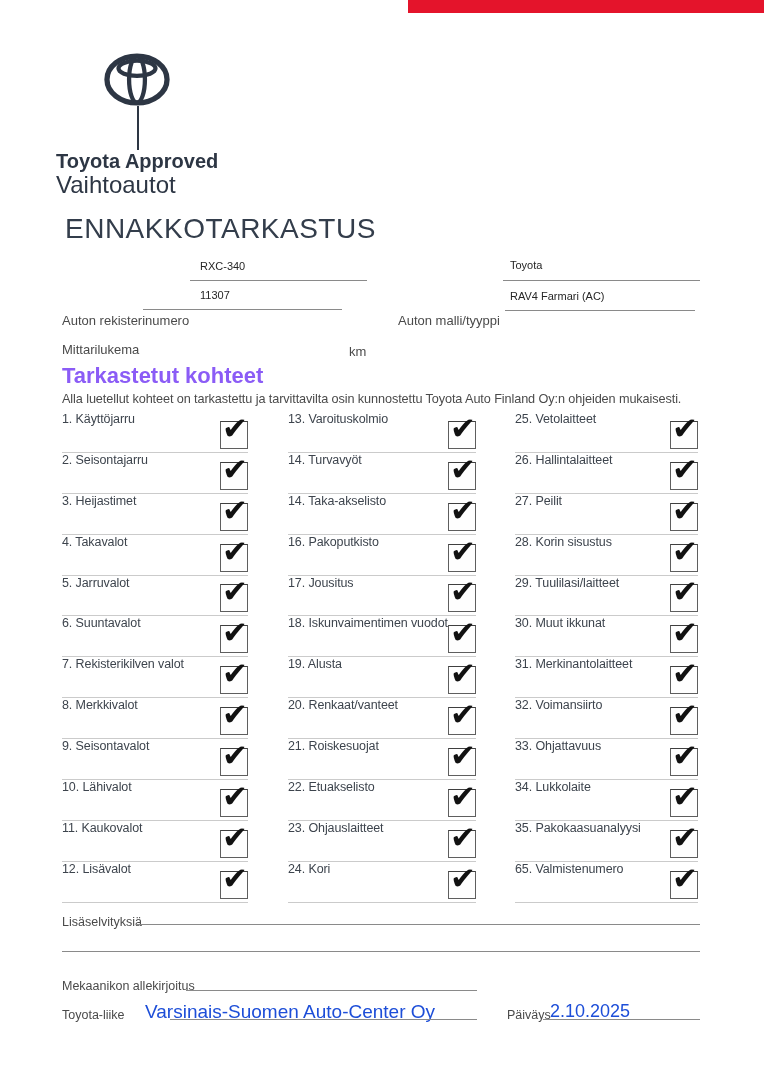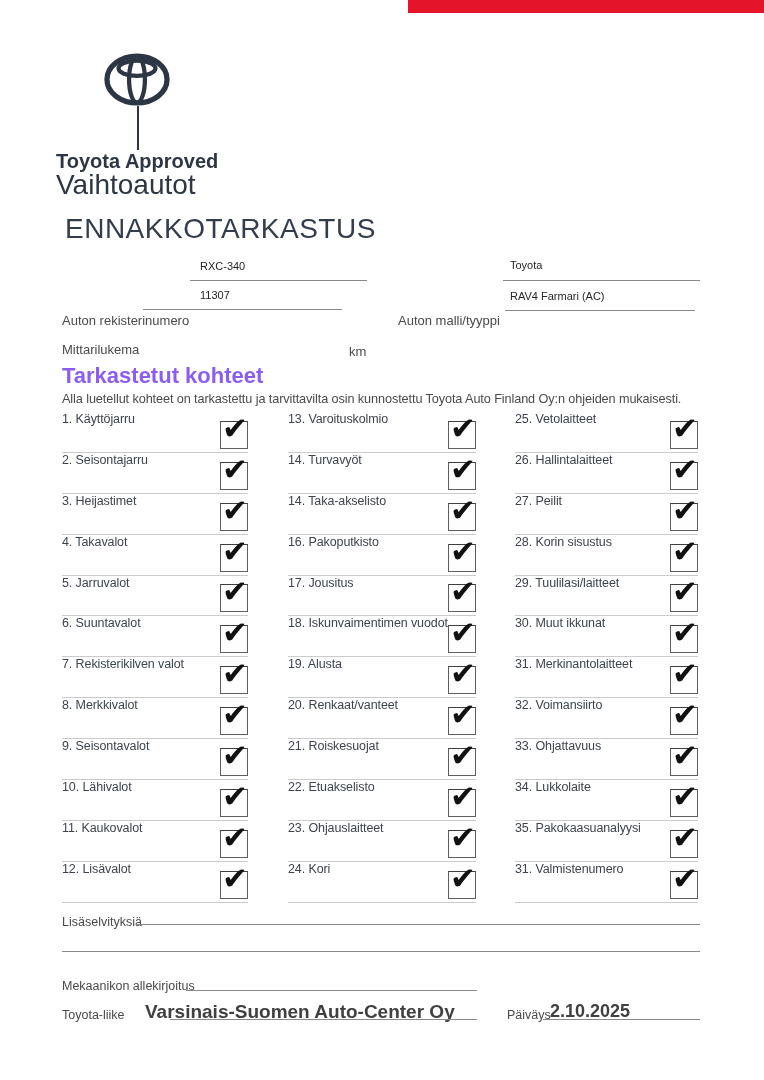--- a/index.html
+++ b/index.html
@@ -12,21 +12,21 @@
   .abs{position:absolute;}
 
   
   .red-bar{left:408px;top:0;width:356px;height:13px;background:#e4142b;}
 
   
   .brand{left:56px;top:53px;display:flex;align-items:center;flex-direction:column;}
   .brand svg{display:block;}
   .brand-divider{width:2px;height:44px;background:#2d3644;margin:0 13px 0 15px;}
   .brand-title{font-size:20px;font-weight:bold;color:#2d3644;line-height:23px;}
-  .brand-subtitle{font-size:28px;font-weight:normal;color:#2d3644;line-height:23px;}
+  .brand-subtitle{font-size:24px;font-weight:normal;color:#2d3644;line-height:23px;}
 
   
   .doc-title{left:61px;top:209px;font-size:28px;font-weight:normal;color:#333d4b;letter-spacing:0.5px;margin:4px;}
 
   
   .lbl{font-size:13px;color:#4a4a4a;white-space:nowrap;margin-top:48px;}
   .val{font-size:11px;color:#262626;white-space:nowrap;}
   .fline{height:0;border-top:1px solid #8a8a8a;}
 
   
@@ -49,21 +49,21 @@
     align-self:flex-end;margin-bottom:3px;box-sizing:border-box;
   }
   .checkmark{
     position:absolute;left:1px;top:-9px;
     font-size:31px;font-weight:bold;color:#111;line-height:1;
     font-family:"DejaVu Sans",sans-serif;
   }
 
   
   .f-lbl{font-size:12.5px;color:#4a4a4a;white-space:nowrap;}
-  .f-val{font-size:19px;color:#404040;white-space:nowrap;font-weight:bold;}
+  .f-val{font-size:19px;color:#1d4ed8;white-space:nowrap;}
 </style>
 </head>
 <body>
 
 <div class="abs red-bar"></div>
 
 <header class="abs brand">
   <svg width="66" height="53" viewBox="0 0 100 80" aria-hidden="true">
     <ellipse cx="50" cy="40" rx="45.5" ry="35.5" fill="none" stroke="#2d3644" stroke-width="8"></ellipse>
     <ellipse cx="50" cy="40" rx="12" ry="35" fill="none" stroke="#2d3644" stroke-width="6.5"></ellipse>
@@ -306,21 +306,21 @@
           <span class="checkmark">✔</span>
         </span>
       </div>
       <div class="check-row">
         <span class="check-label">35. Pakokaasuanalyysi</span>
         <span class="checkbox">
           <span class="checkmark">✔</span>
         </span>
       </div>
       <div class="check-row">
-        <span class="check-label">31. Valmistenumero</span>
+        <span class="check-label">65. Valmistenumero</span>
         <span class="checkbox">
           <span class="checkmark">✔</span>
         </span>
       </div>
     </div>
 </div>
 
 <span class="abs f-lbl" style="left:62px;top:915px">Lisäselvityksiä</span>
 <div class="abs fline" style="left:136px;top:924px;width:564px"></div>
 <div class="abs fline" style="left:62px;top:951px;width:638px"></div>

